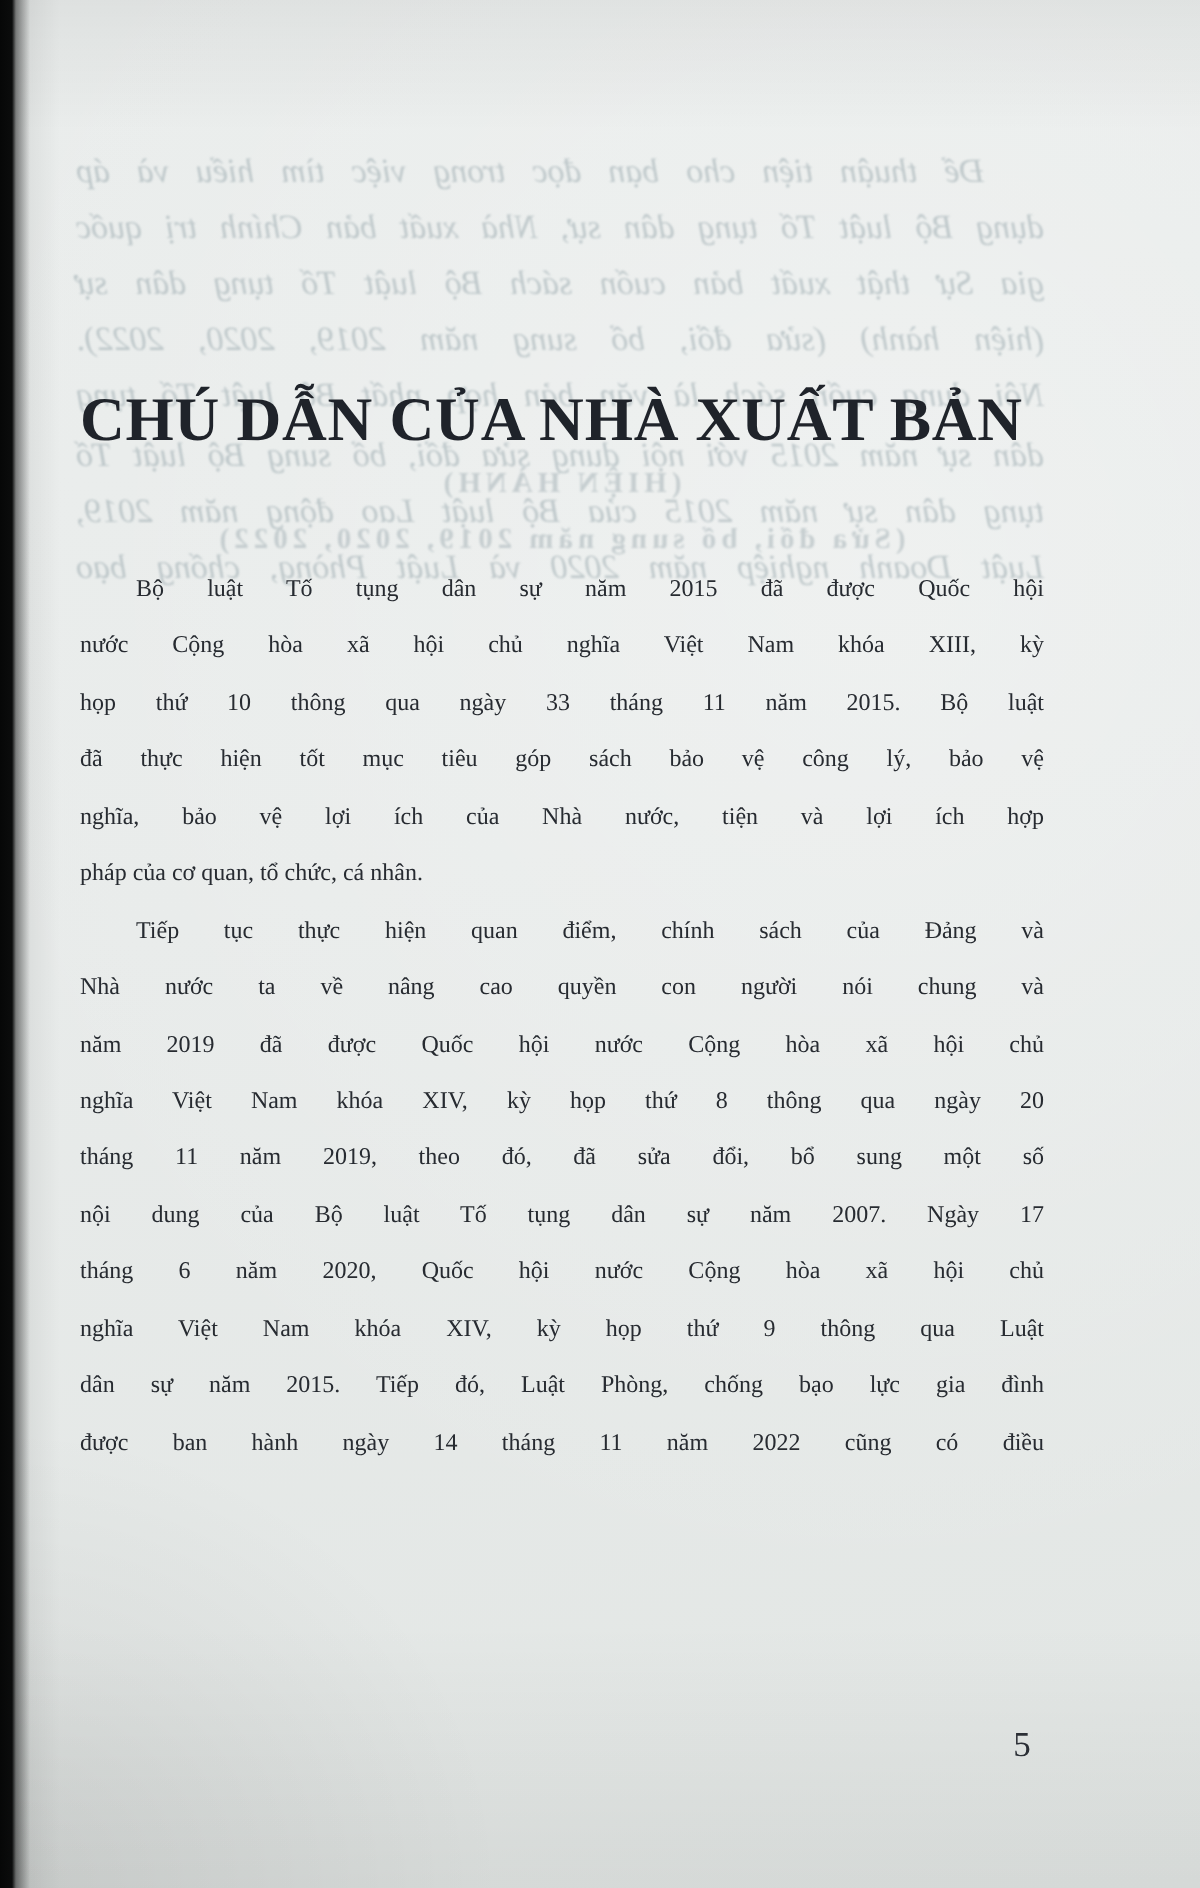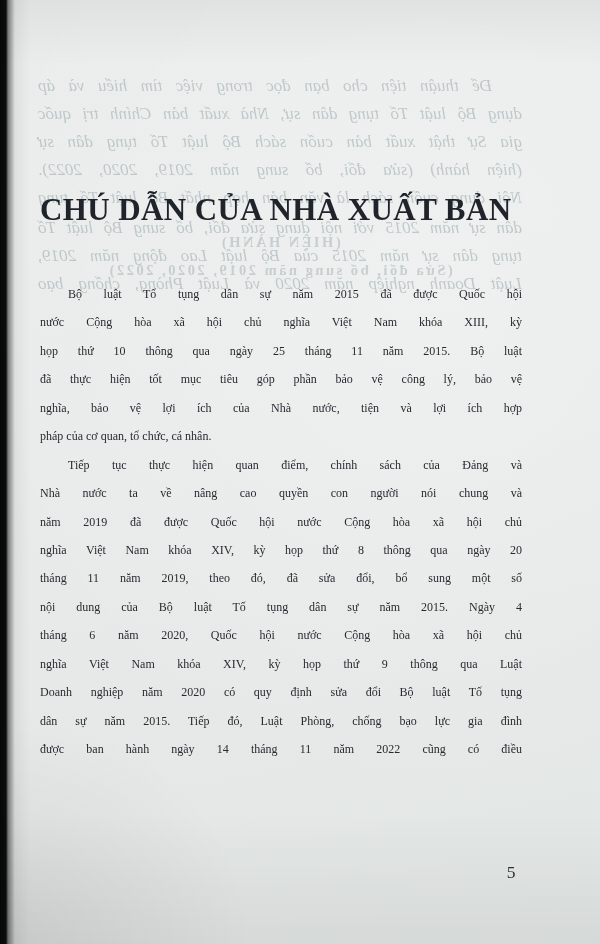--- a/index.html
+++ b/index.html
@@ -71,30 +71,29 @@
       <div class="gline" style="top: 216px;">dân sự năm 2015 với nội dung sửa đổi, bổ sung Bộ luật Tố</div>
       <div class="gline center" style="top: 230px;">(HIỆN HÀNH)</div>
       <div class="gline" style="top: 244px;">tụng dân sự năm 2015 của Bộ luật Lao động năm 2019,</div>
       <div class="gline center" style="top: 258px;">(Sửa đổi, bổ sung năm 2019, 2020, 2022)</div>
       <div class="gline" style="top: 272px;">Luật Doanh nghiệp năm 2020 và Luật Phòng, chống bạo</div>
     </div>
   <h1 class="title">CHÚ DẪN CỦA NHÀ XUẤT BẢN</h1>
   <div class="body" id="body-layer">
       <div class="line indent">Bộ luật Tố tụng dân sự năm 2015 đã được Quốc hội</div>
       <div class="line">nước Cộng hòa xã hội chủ nghĩa Việt Nam khóa XIII, kỳ</div>
-      <div class="line">họp thứ 10 thông qua ngày 25 tháng 11 năm 2015. Bộ luật</div>
-      <div class="line">đã thực hiện tốt mục tiêu góp phần bảo vệ công lý, bảo vệ</div>
+      <div class="line">họp thứ 10 thông qua ngày 33 tháng 11 năm 2015. Bộ luật</div>
+      <div class="line">đã thực hiện tốt mục tiêu góp sách bảo vệ công lý, bảo vệ</div>
       <div class="line">nghĩa, bảo vệ lợi ích của Nhà nước, tiện và lợi ích hợp</div>
       <div class="line nojustify">pháp của cơ quan, tổ chức, cá nhân.</div>
       <div class="line indent">Tiếp tục thực hiện quan điểm, chính sách của Đảng và</div>
       <div class="line">Nhà nước ta về nâng cao quyền con người nói chung và</div>
       <div class="line">năm 2019 đã được Quốc hội nước Cộng hòa xã hội chủ</div>
       <div class="line">nghĩa Việt Nam khóa XIV, kỳ họp thứ 8 thông qua ngày 20</div>
       <div class="line">tháng 11 năm 2019, theo đó, đã sửa đổi, bổ sung một số</div>
-      <div class="line">nội dung của Bộ luật Tố tụng dân sự năm 2015. Ngày 4</div>
+      <div class="line">nội dung của Bộ luật Tố tụng dân sự năm 2007. Ngày 17</div>
       <div class="line">tháng 6 năm 2020, Quốc hội nước Cộng hòa xã hội chủ</div>
       <div class="line">nghĩa Việt Nam khóa XIV, kỳ họp thứ 9 thông qua Luật</div>
-      <div class="line">Doanh nghiệp năm 2020 có quy định sửa đổi Bộ luật Tố tụng</div>
       <div class="line">dân sự năm 2015. Tiếp đó, Luật Phòng, chống bạo lực gia đình</div>
       <div class="line">được ban hành ngày 14 tháng 11 năm 2022 cũng có điều</div>
     </div>
   <div class="page-num">5</div>
 </div>
 
 </body></html>

